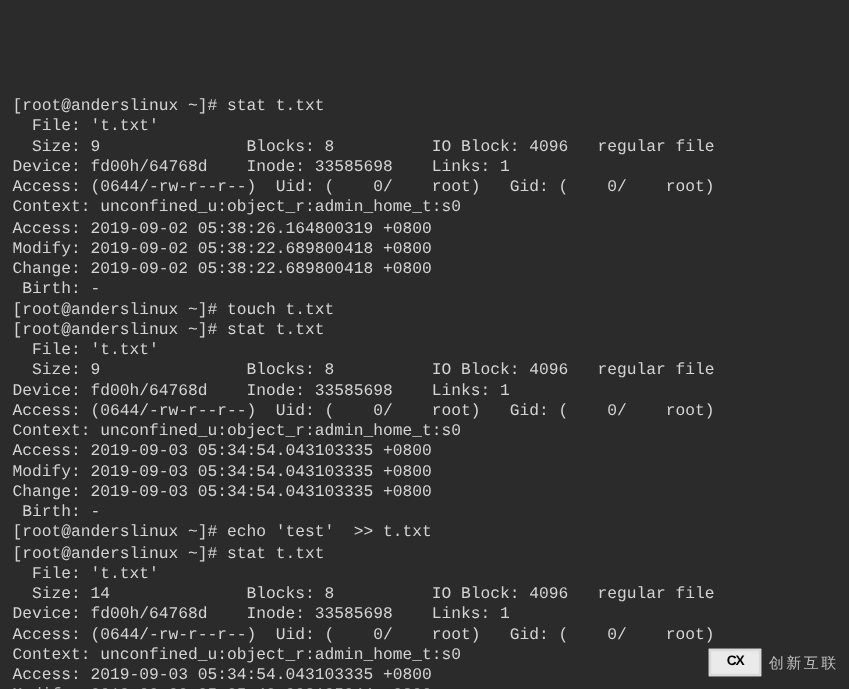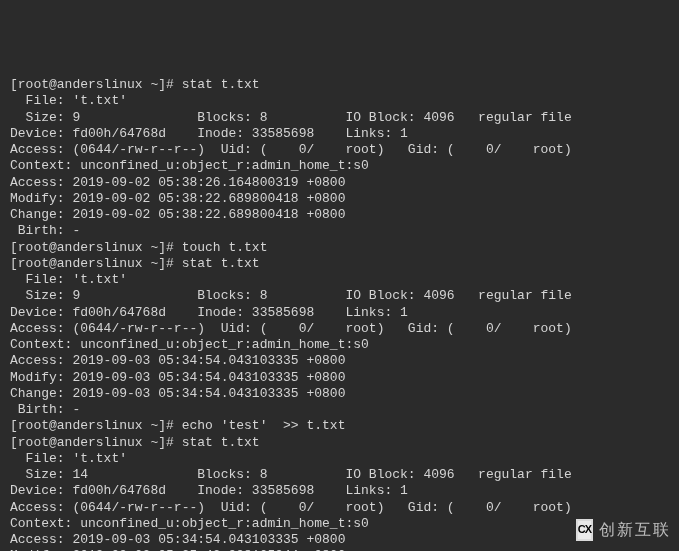--- a/index.html
+++ b/index.html
@@ -20,37 +20,37 @@
     .watermark {
       position: absolute;
       right: 8px;
       bottom: 10px;
       display: flex;
       align-items: center;
       gap: 6px;
       opacity: 0.9;
     }
     .watermark .logo {
-      width: 17px;
+      width: 42px;
       height: 22px;
       border: 2px solid #eee;
       background: #fff;
       color: #000;
       font-weight: bold;
       font-family: sans-serif;
       display: flex;
       align-items: center;
       justify-content: center;
       font-size: 11px;
       letter-spacing: -1px;
     }
     .watermark .txt {
       color: #ccc;
       font-family: sans-serif;
-      font-size: 16px;
+      font-size: 12px;
       letter-spacing: 2px;
     }
   </style>
 </head>
 <body>
 
 
 
 <div id="term"><span class="line">[root@anderslinux ~]# stat t.txt</span><span class="line">  File: 't.txt'</span><span class="line">  Size: 9               Blocks: 8          IO Block: 4096   regular file</span><span class="line">Device: fd00h/64768d    Inode: 33585698    Links: 1</span><span class="line">Access: (0644/-rw-r--r--)  Uid: (    0/    root)   Gid: (    0/    root)</span><span class="line">Context: unconfined_u:object_r:admin_home_t:s0</span><span class="line">Access: 2019-09-02 05:38:26.164800319 +0800</span><span class="line">Modify: 2019-09-02 05:38:22.689800418 +0800</span><span class="line">Change: 2019-09-02 05:38:22.689800418 +0800</span><span class="line"> Birth: -</span><span class="line">[root@anderslinux ~]# touch t.txt</span><span class="line">[root@anderslinux ~]# stat t.txt</span><span class="line">  File: 't.txt'</span><span class="line">  Size: 9               Blocks: 8          IO Block: 4096   regular file</span><span class="line">Device: fd00h/64768d    Inode: 33585698    Links: 1</span><span class="line">Access: (0644/-rw-r--r--)  Uid: (    0/    root)   Gid: (    0/    root)</span><span class="line">Context: unconfined_u:object_r:admin_home_t:s0</span><span class="line">Access: 2019-09-03 05:34:54.043103335 +0800</span><span class="line">Modify: 2019-09-03 05:34:54.043103335 +0800</span><span class="line">Change: 2019-09-03 05:34:54.043103335 +0800</span><span class="line"> Birth: -</span><span class="line">[root@anderslinux ~]# echo 'test'  &gt;&gt; t.txt</span><span class="line">[root@anderslinux ~]# stat t.txt</span><span class="line">  File: 't.txt'</span><span class="line">  Size: 14              Blocks: 8          IO Block: 4096   regular file</span><span class="line">Device: fd00h/64768d    Inode: 33585698    Links: 1</span><span class="line">Access: (0644/-rw-r--r--)  Uid: (    0/    root)   Gid: (    0/    root)</span><span class="line">Context: unconfined_u:object_r:admin_home_t:s0</span><span class="line">Access: 2019-09-03 05:34:54.043103335 +0800</span><span class="line">Modify: 2019-09-03 05:35:43.998105944 +0800</span></div>
 

